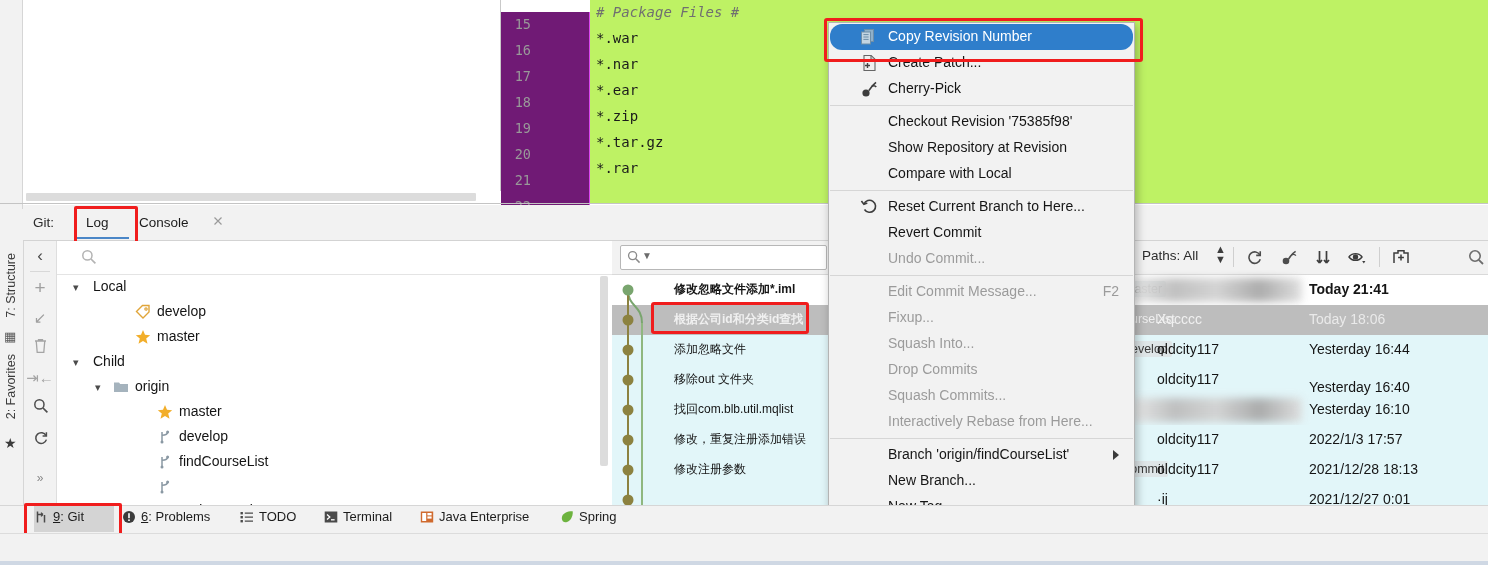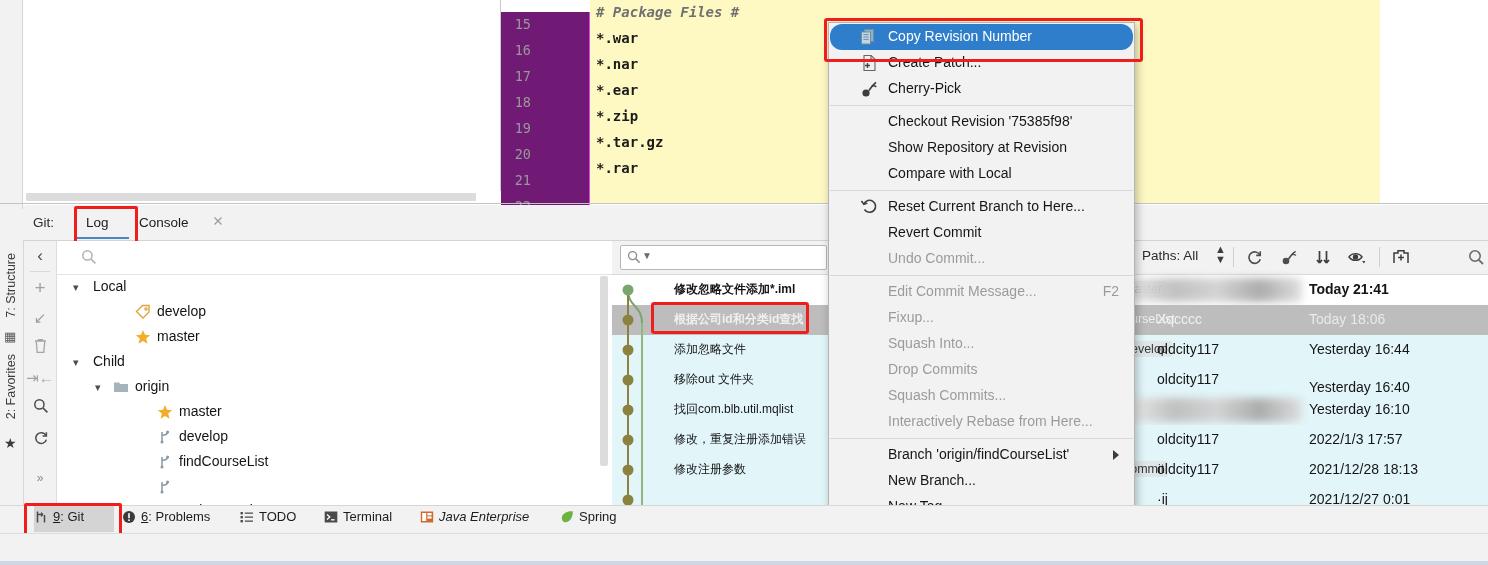--- a/index.html
+++ b/index.html
@@ -14,21 +14,21 @@
   
   #editor-area{left:0;top:0;width:1488px;height:209px;background:#ffffff;}
   #editor-left-strip{left:0;top:0;width:22px;height:209px;background:#f2f2f2;border-right:1px solid #d6d6d6;}
   #editor-white{left:23px;top:0;width:477px;height:191px;background:#ffffff;border-right:1px solid #c9c9c9;}
   #editor-hscroll-track{left:23px;top:191px;width:477px;height:11px;background:#ffffff;}
   #editor-hscroll-thumb{left:26px;top:193px;width:450px;height:8px;background:#dcdcdc;border-radius:1px;}
   #gutter{left:501px;top:12px;width:88px;height:209px;background:#701a75;border-right:1px solid #d946ef;}
   .lineno{position:absolute;right:58px;width:40px;text-align:right;color:#999999;
           font-family:"DejaVu Sans Mono",monospace;font-size:13.5px;}
   #gutter-hl{left:501px;top:181px;width:88px;height:22px;background:#fcfae8;}
-  #code{left:590px;top:0;width:790px;height:203px;background:#fef9c3;font-weight:bold;}
+  #code{left:590px;top:0;width:898px;height:203px;background:#bef264;}
   .codeline{position:absolute;left:6px;font-family:"DejaVu Sans Mono",monospace;font-size:14px;color:#1b1b1b;white-space:pre;}
   .codeline.comment{color:#707070;font-style:italic;}
   #editor-bottom-border{left:0;top:203px;width:1488px;height:1px;background:#c4c4c4;}
 
   
   #git-header{left:23px;top:205px;width:1465px;height:36px;background:#f2f2f2;}
   #git-label{left:33px;top:215px;color:#2b2b2b;font-size:13.5px;}
   #tab-log{left:77px;top:210px;width:52px;height:28px;}
   #tab-log-text{position:absolute;left:9px;top:5px;font-size:13.5px;color:#1b1b1b;}
   #tab-log-underline{position:absolute;left:0px;bottom:-1px;width:52px;height:2px;background:#4a86c7;}
@@ -469,21 +469,21 @@
           <rect x="0.5" y="2" width="2.4" height="2.4" fill="#4a4a4a"></rect>
           <rect x="0.5" y="6" width="2.4" height="2.4" fill="#4a4a4a"></rect>
           <rect x="0.5" y="10" width="2.4" height="2.4" fill="#4a4a4a"></rect>
           <path d="M4.8 3.2 H13 M4.8 7.2 H13 M4.8 11.2 H13" stroke="#4a4a4a" stroke-width="1.3"></path>
         </svg></span><span>TODO</span></div>
     <div class="twbtn" style="left: 324px;"><span style="display: inline-block; vertical-align: -3px; margin-right: 5px;"><svg width="14" height="14" viewBox="0 0 14 14">
           <rect x="0.7" y="1.5" width="12.6" height="11" fill="#4a4a4a"></rect>
           <path d="M3 4.5 L5.8 7 L3 9.5" stroke="#fff" stroke-width="1.3" fill="none"></path>
           <path d="M7 9.8 H10.6" stroke="#fff" stroke-width="1.3"></path>
         </svg></span><span>Terminal</span></div>
-    <div class="twbtn" style="left: 420px; font-style: italic;"><span style="display: inline-block; vertical-align: -3px; margin-right: 5px;"><svg width="14" height="14" viewBox="0 0 14 14">
+    <div class="twbtn" style="left: 420px;"><span style="display: inline-block; vertical-align: -3px; margin-right: 5px;"><svg width="14" height="14" viewBox="0 0 14 14">
           <rect x="0.8" y="1.5" width="12.4" height="11" fill="#d06a2e"></rect>
           <rect x="2.2" y="3" width="4" height="8" fill="#fff"></rect>
           <rect x="7.4" y="3" width="4.2" height="2.4" fill="#fff"></rect>
           <rect x="7.4" y="6.4" width="4.2" height="2.2" fill="#fff"></rect>
         </svg></span><span>Java Enterprise</span></div>
     <div class="twbtn" style="left: 560px;"><span style="display: inline-block; vertical-align: -3px; margin-right: 5px;"><svg width="14" height="14" viewBox="0 0 14 14">
           <path d="M12.8 1.4 C9.5 1 2 2.5 1.8 8 C1.7 11 4 12.8 6.3 12.2 C10 11.2 13 7 12.8 1.4 Z" fill="#6db33f"></path>
         </svg></span><span>Spring</span></div>
   </div>
 <div class="abs" id="hl-gitbtn"></div>

